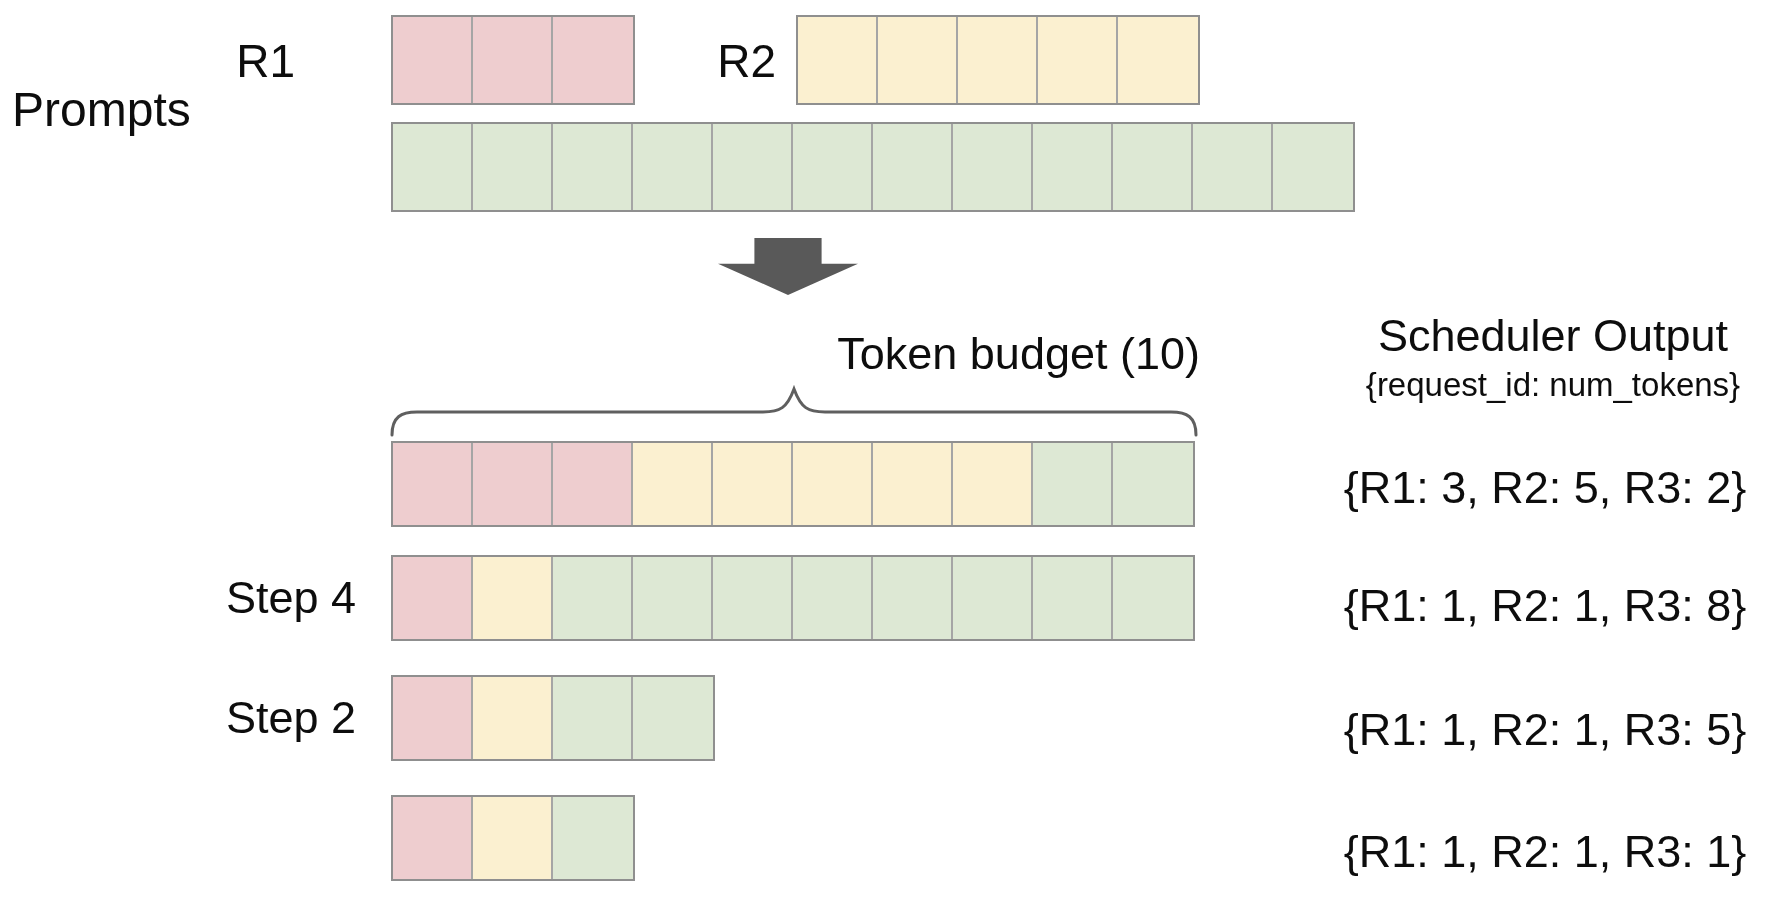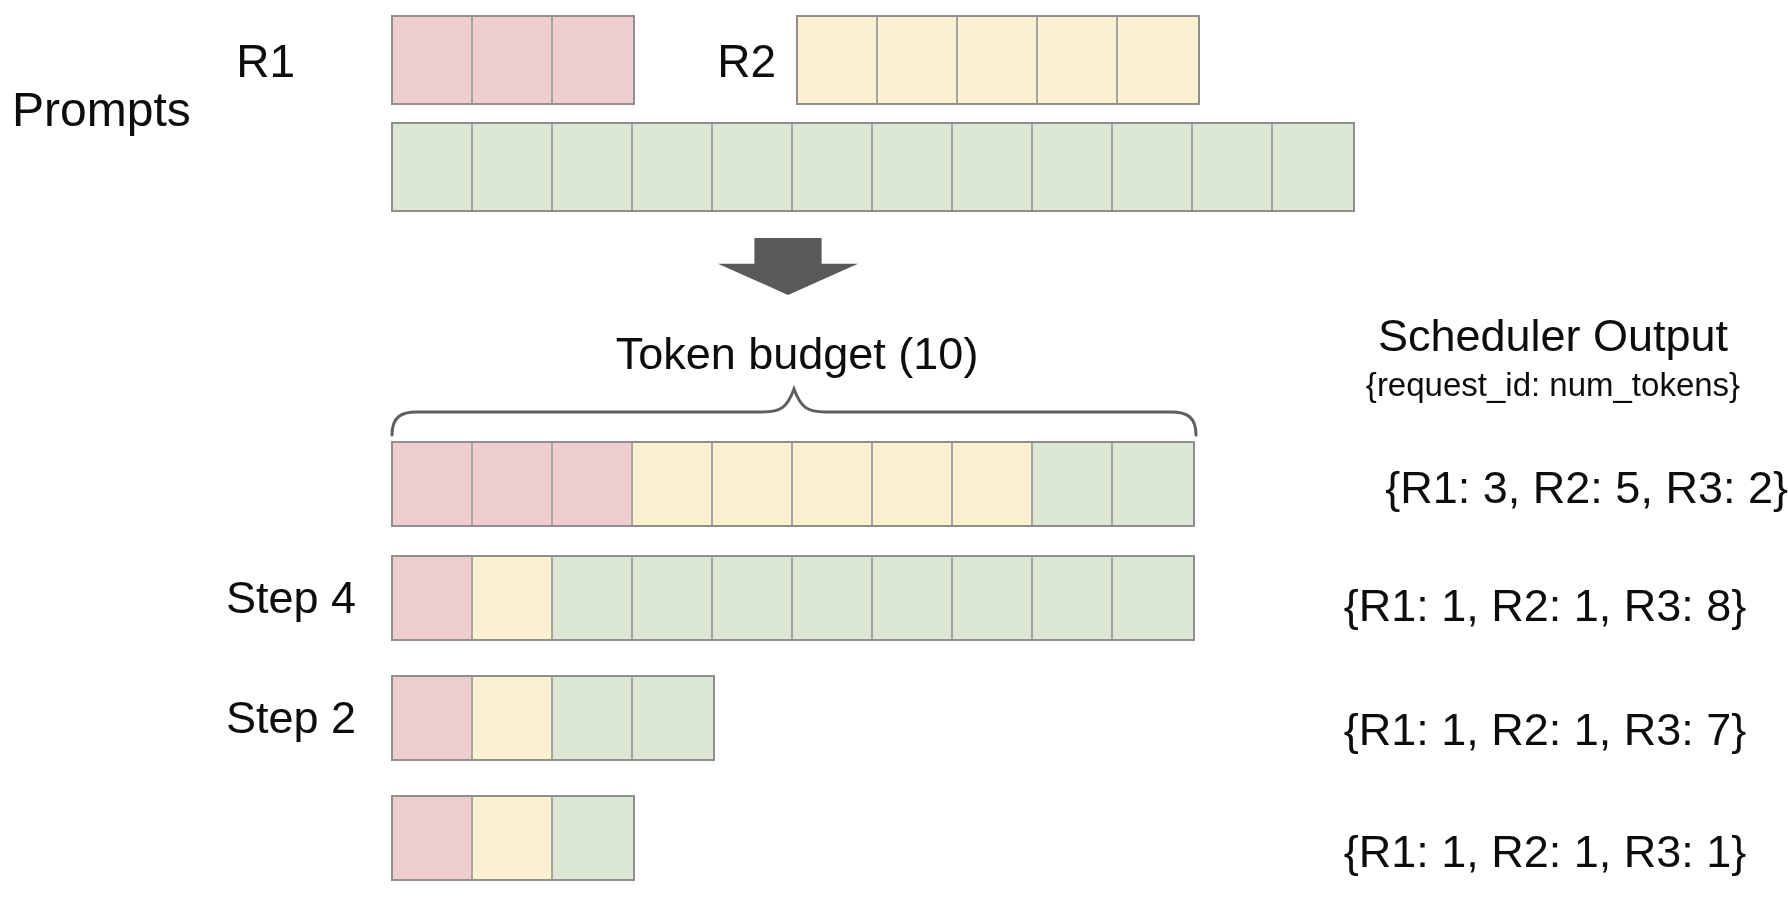--- a/index.html
+++ b/index.html
@@ -42,21 +42,21 @@
   .arrow {
     position: absolute;
     left: 718px; top: 238px;
     width: 140px; height: 57px;
     background: #595959;
     clip-path: polygon(26% 0, 74% 0, 74% 45%, 100% 45%, 50% 100%, 0 45%, 26% 45%);
   }
 
   .budget-label {
     left: 394px; top: 328px; width: 806px;
-    font-size: 45px; text-align: center;
+    font-size: 45px; text-align: right;
   }
   .brace { position: absolute; left: 389px; top: 383px; }
 
   .step-label {
     font-size: 45px; text-align: right;
     width: 210px; left: 146px;
   }
   .output-line {
     font-size: 45px; text-align: center;
     left: 1302px; width: 486px;
@@ -147,18 +147,18 @@
 
   <div class="bar step-row" style="left:391px; top:795px;">
       <div class="cell" style="background: rgb(238, 205, 207);"></div>
       <div class="cell" style="background: rgb(251, 240, 208);"></div>
       <div class="cell" style="background: rgb(221, 232, 212);"></div>
     </div>
 
   <div class="lbl so-title">Scheduler Output</div>
   <div class="lbl so-subtitle">{request_id: num_tokens}</div>
 
-  <div class="lbl output-line" style="top:462px;text-align:right;">{R1: 3, R2: 5, R3: 2}</div>
+  <div class="lbl output-line" style="top:462px;">{R1: 3, R2: 5, R3: 2}</div>
   <div class="lbl output-line" style="top:580px;">{R1: 1, R2: 1, R3: 8}</div>
-  <div class="lbl output-line" style="top:704px;">{R1: 1, R2: 1, R3: 7}</div>
+  <div class="lbl output-line" style="top:704px;">{R1: 1, R2: 1, R3: 5}</div>
   <div class="lbl output-line" style="top:826px;">{R1: 1, R2: 1, R3: 1}</div>
 
 </div>
 
 </body></html>

